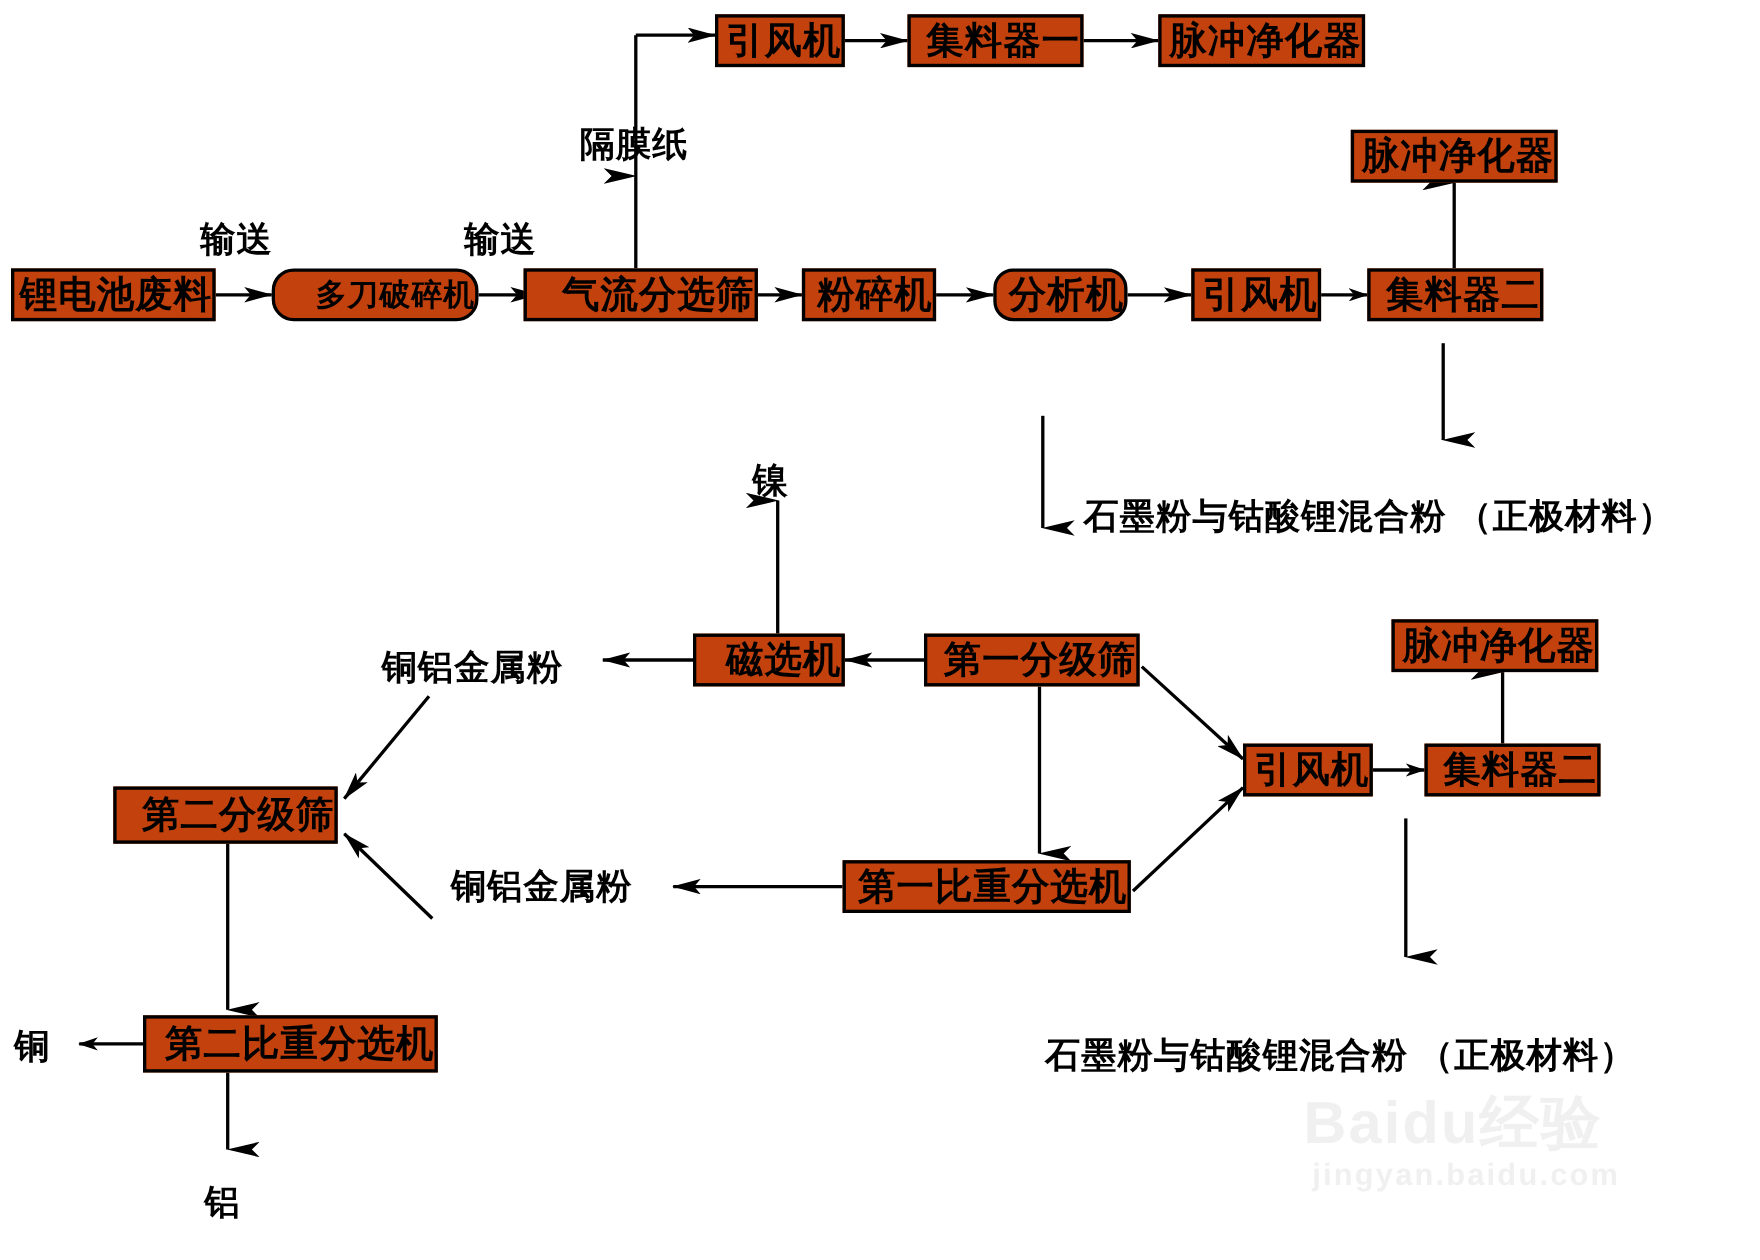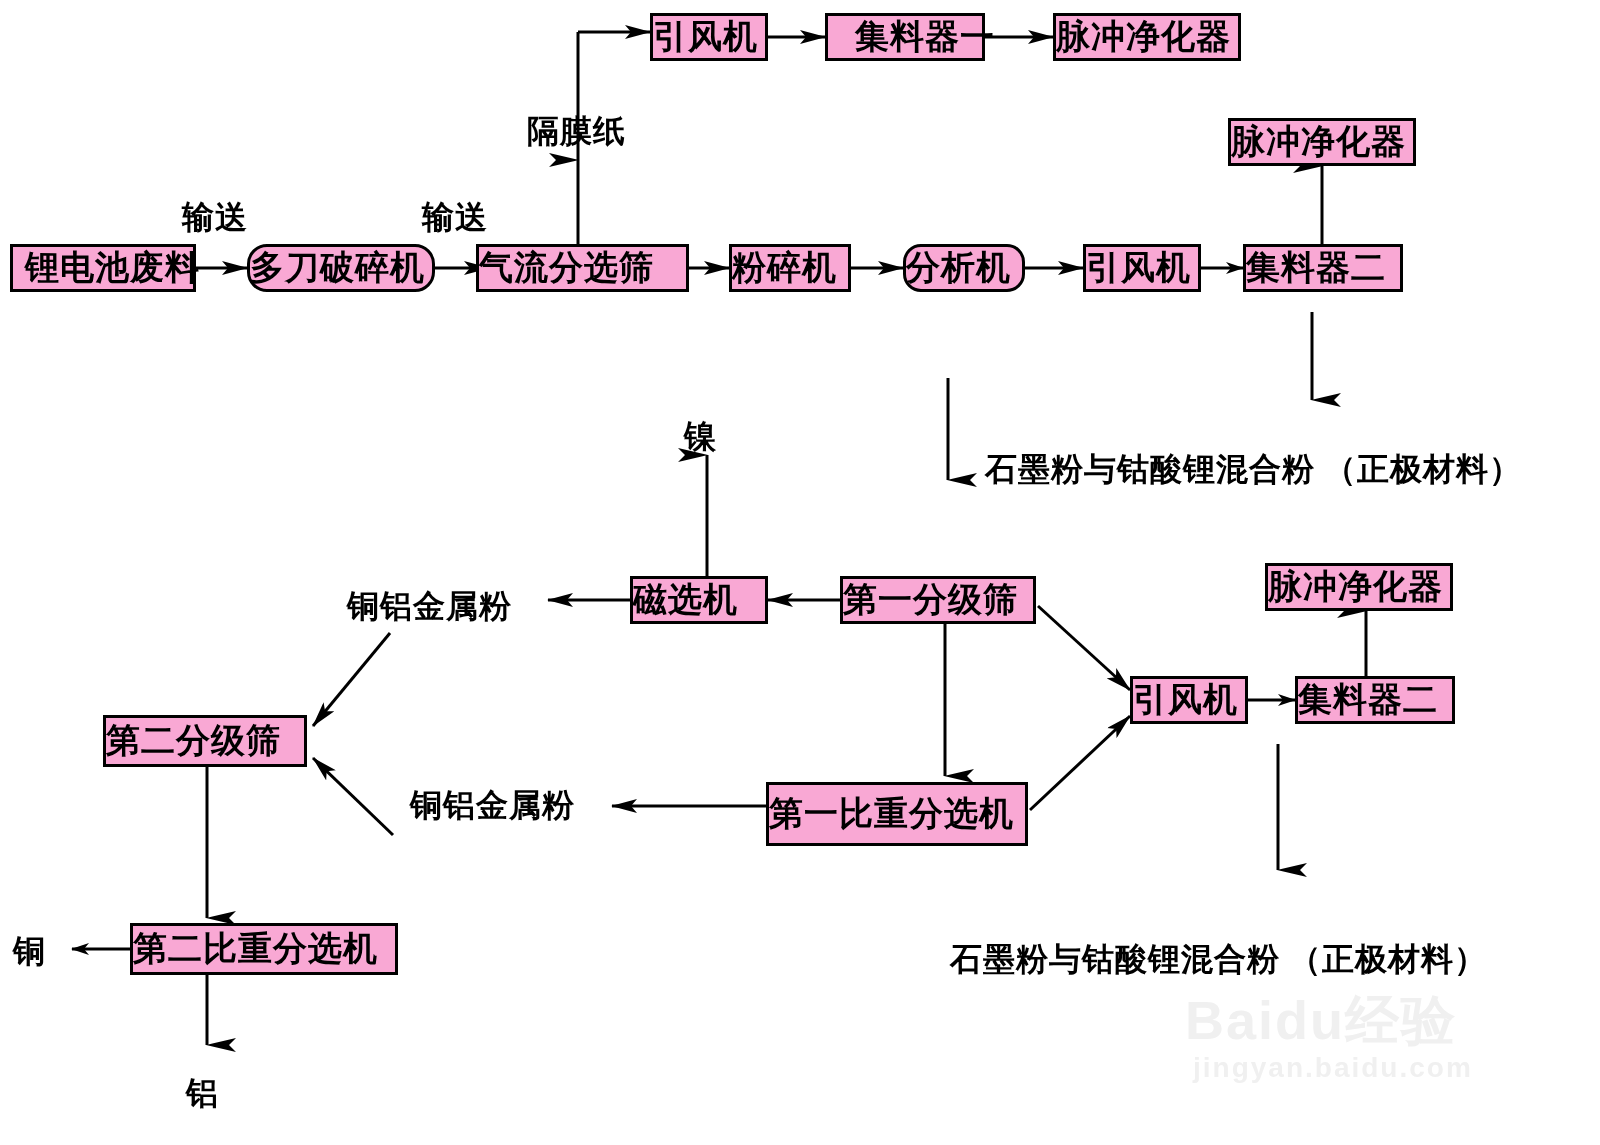--- a/index.html
+++ b/index.html
@@ -21,24 +21,24 @@
     position: absolute;
     left: 0;
     top: 0;
     width: 1600px;
     height: 1145px;
   }
   .node-box {
     position: absolute;
     box-sizing: border-box;
     border: 3px solid #000000;
-    background: #f9a8d4;
+    background: #c2410c;
     display: flex;
     align-items: center;
-    justify-content: flex-start;
+    justify-content: flex-end;
     color: #000000;
     font-weight: 700;
     letter-spacing: 1px;
     white-space: nowrap;
     font-family: "Liberation Serif", "DejaVu Serif", serif;
   }
   .free-label {
     position: absolute;
     color: #000000;
     font-weight: 700;
@@ -128,21 +128,21 @@
 
       <line x1="207" y1="975" x2="207" y2="1045" marker-end="url(#ahv)"></line>
 
     </g>
   </svg>
 
   <div class="node-box" style="left:10px;top:244px;width:186px;height:48px;font-size:34px;padding-left:12px;">
     <span>锂电池废料</span>
   </div>
 
-  <div class="node-box" style="left:247px;top:244px;width:188px;height:48px;font-size:34px;border-radius:20px;">
+  <div class="node-box" style="left:247px;top:244px;width:188px;height:48px;font-size:28px;border-radius:20px;">
     <span>多刀破碎机</span>
   </div>
 
   <div class="node-box" style="left:476px;top:244px;width:213px;height:48px;font-size:34px;">
     <span>气流分选筛</span>
   </div>
 
   <div class="node-box" style="left:729px;top:244px;width:122px;height:48px;font-size:34px;">
     <span>粉碎机</span>
   </div>
@@ -176,21 +176,21 @@
   </div>
 
   <div class="node-box" style="left:630px;top:576px;width:138px;height:48px;font-size:34px;">
     <span>磁选机</span>
   </div>
 
   <div class="node-box" style="left:840px;top:576px;width:196px;height:48px;font-size:34px;">
     <span>第一分级筛</span>
   </div>
 
-  <div class="node-box" style="left:766px;top:782px;width:262px;height:64px;font-size:34px;">
+  <div class="node-box" style="left:766px;top:782px;width:262px;height:48px;font-size:34px;">
     <span>第一比重分选机</span>
   </div>
 
   <div class="node-box" style="left:1130px;top:676px;width:118px;height:48px;font-size:34px;">
     <span>引风机</span>
   </div>
 
   <div class="node-box" style="left:1295px;top:676px;width:160px;height:48px;font-size:34px;">
     <span>集料器二</span>
   </div>

